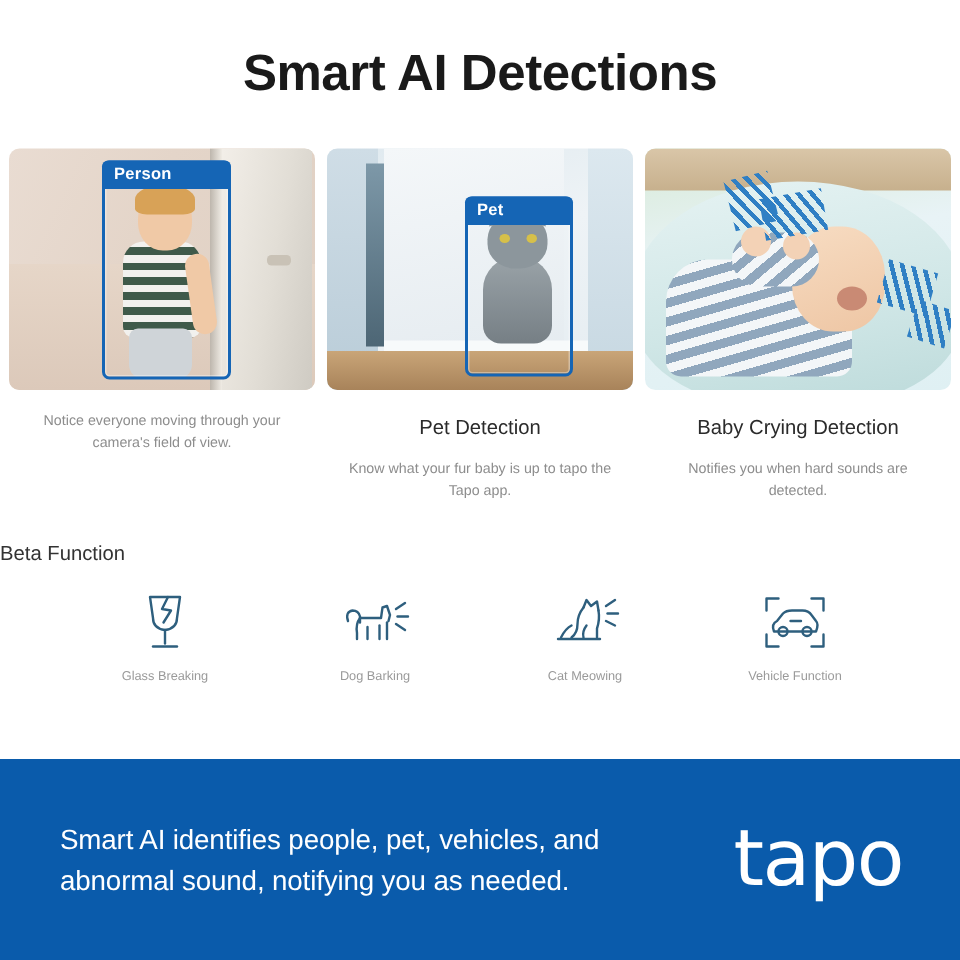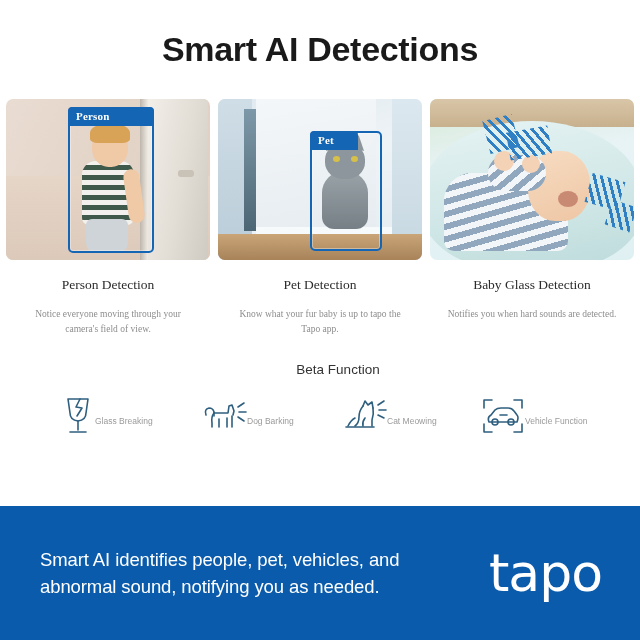--- a/index.html
+++ b/index.html
@@ -23,21 +23,21 @@
     padding-top: 30px;
   }
 
   
   .cards-row {
     display: flex;
     gap: 8px;
     padding: 0 6px;
     margin-top: 30px;
   }
-  .card { width: 209px; font-family: Liberation Serif, serif; }
+  .card { width: 209px; }
 
   .card-photo {
     position: relative;
     height: 161px;
     border-radius: 7px;
     overflow: hidden;
   }
 
   
   .photo-person {
@@ -216,55 +216,54 @@
     font-size: 11px;
     font-weight: 700;
     padding: 3px 9px 3px 8px;
     border-radius: 4px 4px 0 0;
     letter-spacing: 0.2px;
     line-height: 1.15;
   }
   .bbox-person { left: 62px; top: 8px; width: 86px; height: 146px; }
   .bbox-person .bbox-label { width: 86px; }
   .bbox-pet { left: 92px; top: 32px; width: 72px; height: 120px; }
-  .bbox-pet .bbox-label { width: 48px; }
+  .bbox-pet .bbox-label { width: 72px; }
 
   
   .card-title {
     text-align: center;
     font-size: 13.5px;
     color: #2b2b2b;
     margin-top: 17px;
   }
   .card-desc {
     text-align: center;
     font-size: 9.5px;
     color: #8d8d8d;
     line-height: 1.55;
     margin-top: 14px;
     padding: 0 14px;
   }
 
   
   .beta-heading {
-    text-align: center;
     font-size: 13.5px;
     color: #333333;
     margin-top: 26px;
-    margin-left: 36px;
   }
   .beta-row {
     display: flex;
     justify-content: center;
     gap: 42px;
     margin-top: 18px;
   }
   .beta-item {
     width: 98px;
     display: flex;
+    flex-direction: column;
     align-items: center;
   }
   .beta-icon { height: 42px; display: flex; align-items: center; }
   .beta-label {
     margin-top: 9px;
     font-size: 8.5px;
     color: #9a9a9a;
     text-align: center;
     white-space: nowrap;
   }
@@ -311,21 +310,20 @@
       <div class="handle"></div>
       <div class="body"></div>
       <div class="legs"></div>
       <div class="arm"></div>
       <div class="head"></div>
       <div class="hair"></div>
       <div class="bbox bbox-person">
         <span class="bbox-label">Person</span>
       </div>
     </div>
-    <div class="card-title">Person Detection</div>
     <div class="card-desc">Notice everyone moving through your camera's field of view.</div>
   </div>
 
   <div class="card">
     <div class="card-photo photo-pet">
       <div class="wall-main"></div>
       <div class="wall-left"></div>
       <div class="door-dark"></div>
       <div class="wall-right"></div>
       <div class="baseboard"></div>
@@ -352,21 +350,21 @@
       <div class="baby-head"></div>
       <div class="mouth"></div>
       <div class="arm-sleeve"></div>
       <div class="fist-a"></div>
       <div class="fist-b"></div>
       <div class="sound-stripes stripe-a"></div>
       <div class="sound-stripes stripe-b"></div>
       <div class="sound-stripes stripe-c"></div>
       <div class="sound-stripes stripe-d"></div>
     </div>
-    <div class="card-title">Baby Glass Detection</div>
+    <div class="card-title">Baby Crying Detection</div>
     <div class="card-desc">Notifies you when hard sounds are detected.</div>
   </div>
 
 </div>
 
 <div class="beta-heading">Beta Function</div>
 
 <div class="beta-row">
 
   <div class="beta-item">

